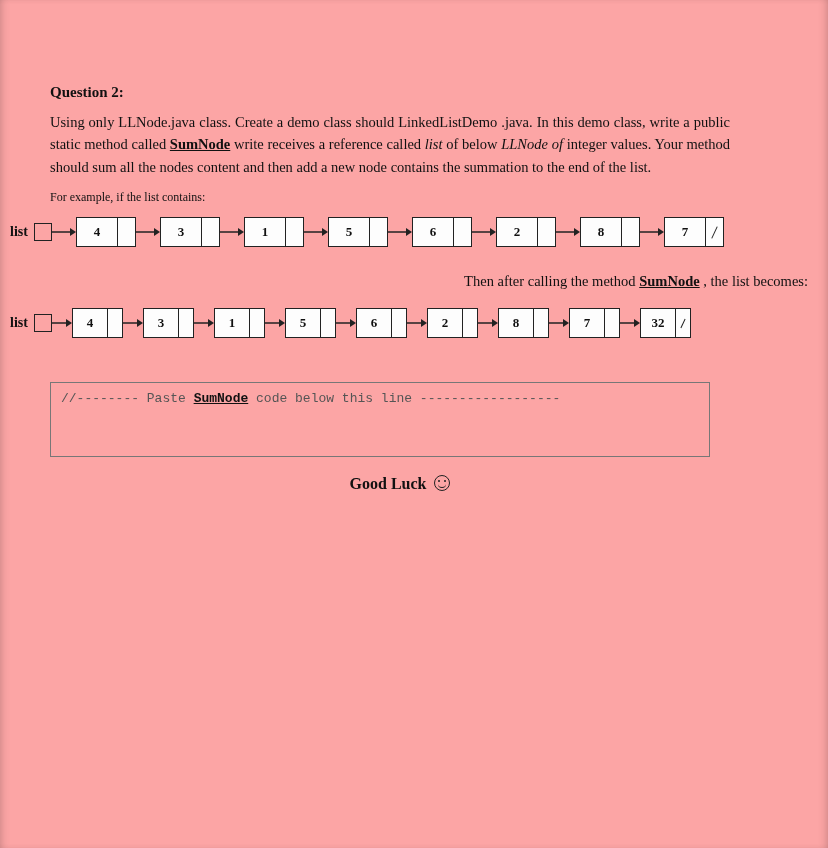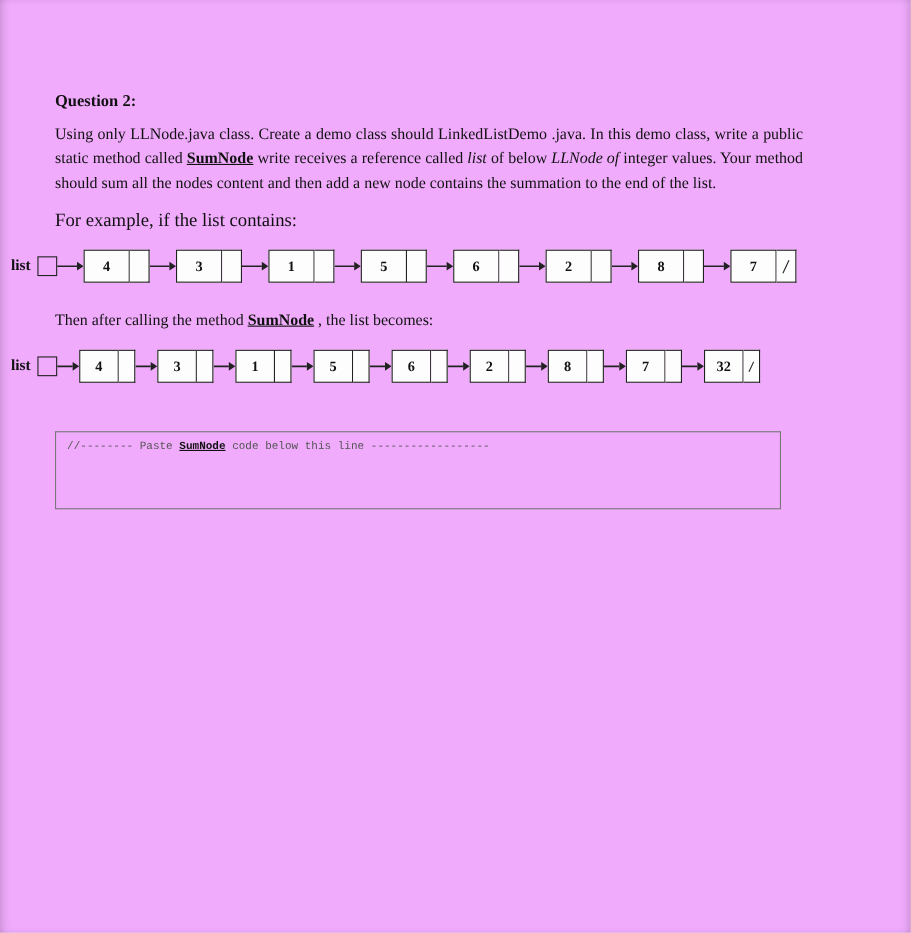--- a/index.html
+++ b/index.html
@@ -5,21 +5,21 @@
   html, body {
     margin: 0;
     padding: 0;
     background: #e6e6e6;
     font-family: "Times New Roman", Times, serif;
     color: #111;
   }
   .page {
     width: 828px;
     height: 848px;
-    background: #f0abfc;
+    background: #fca5a5;
     box-sizing: border-box;
     padding: 30px 20px 20px 50px;
     position: relative;
     box-shadow: inset -6px 0 10px -6px rgba(0,0,0,0.25),
                 inset  6px 0 10px -6px rgba(0,0,0,0.25);
   }
   .q-label {
     font-weight: bold;
     font-size: 15px;
     margin-top: 54px;
@@ -29,26 +29,27 @@
     line-height: 1.55;
     text-align: justify;
     margin: 10px 0 0 0;
     width: 680px;
   }
   .q-para .bold { font-weight: normal; }
   .q-para .bold-under { font-weight: bold; text-decoration: underline; }
   .q-para .ital { font-style: italic; }
 
   .example-line {
-    font-size: 17px;
+    font-size: 12px;
     margin-top: 12px;
   }
   .then-line {
     font-size: 14.5px;
     margin: 26px 0 18px 0;
+    text-align: right;
   }
   .then-line .bold-under { font-weight: bold; text-decoration: underline; }
 
   
   .ll {
     display: flex;
     align-items: center;
     margin-top: 12px;
     margin-left: -40px; 
   }
@@ -100,21 +101,21 @@
   .ll.compact .cell-ptr  { width: 15px; }
   .ll.compact .arrow svg { width: 20px; }
 
   
   .code-box {
     border: 1px solid #777;
     width: 660px;
     margin-top: 44px;
     padding: 8px 10px 50px 10px;
     font-family: "Courier New", monospace;
-    font-size: 10px;
+    font-size: 13px;
     color: #555;
     box-sizing: border-box;
   } 
   .code-box .sum { color:#111; font-weight: bold; text-decoration: underline; }
 
   .good-luck {
     text-align: center;
     font-weight: bold;
     font-size: 16px;
     margin-top: 18px;
@@ -372,14 +373,18 @@
         <span class="cell cell-ptr last-ptr">
           <span class="strike"></span>
         </span>
       </span>
   </div>
 
   <div class="code-box">
     <span>//-------- Paste </span><span class="sum">SumNode</span><span> code below this line ------------------</span>
   </div>
 
+  <div class="good-luck">
+    <span>Good Luck</span>
+    <span class="smiley"><span class="mouth"></span></span>
+  </div>
 
 </div>
 
 </body></html>

